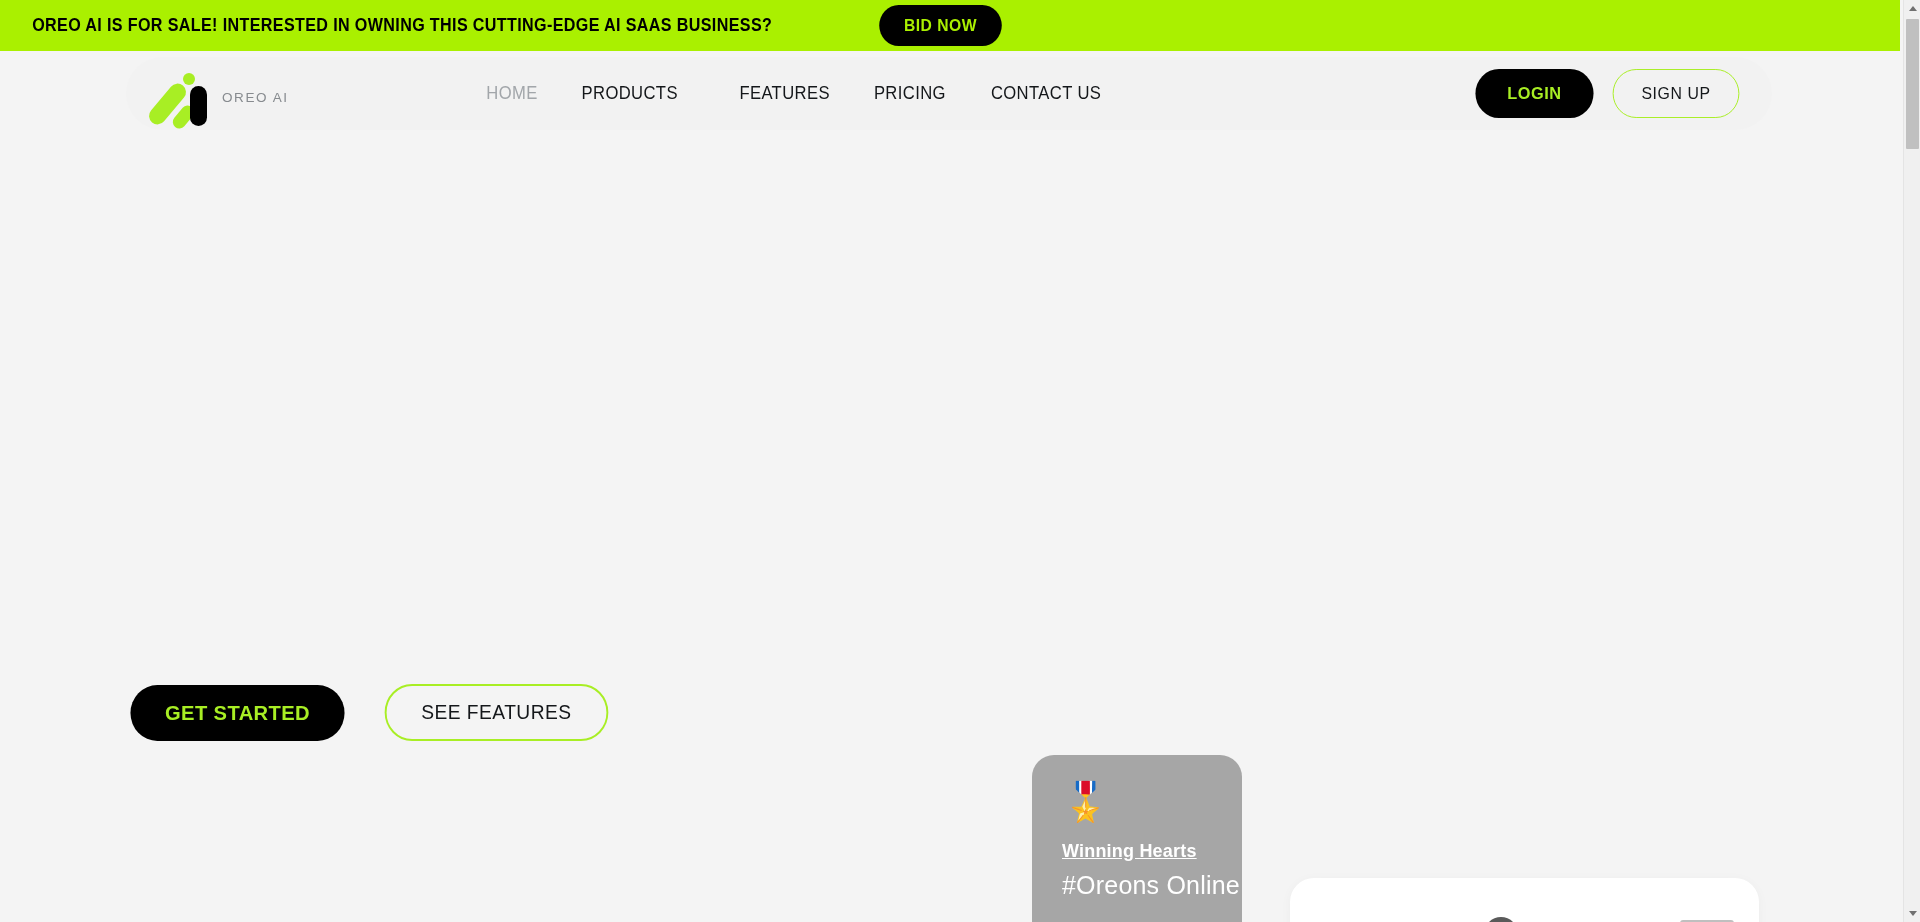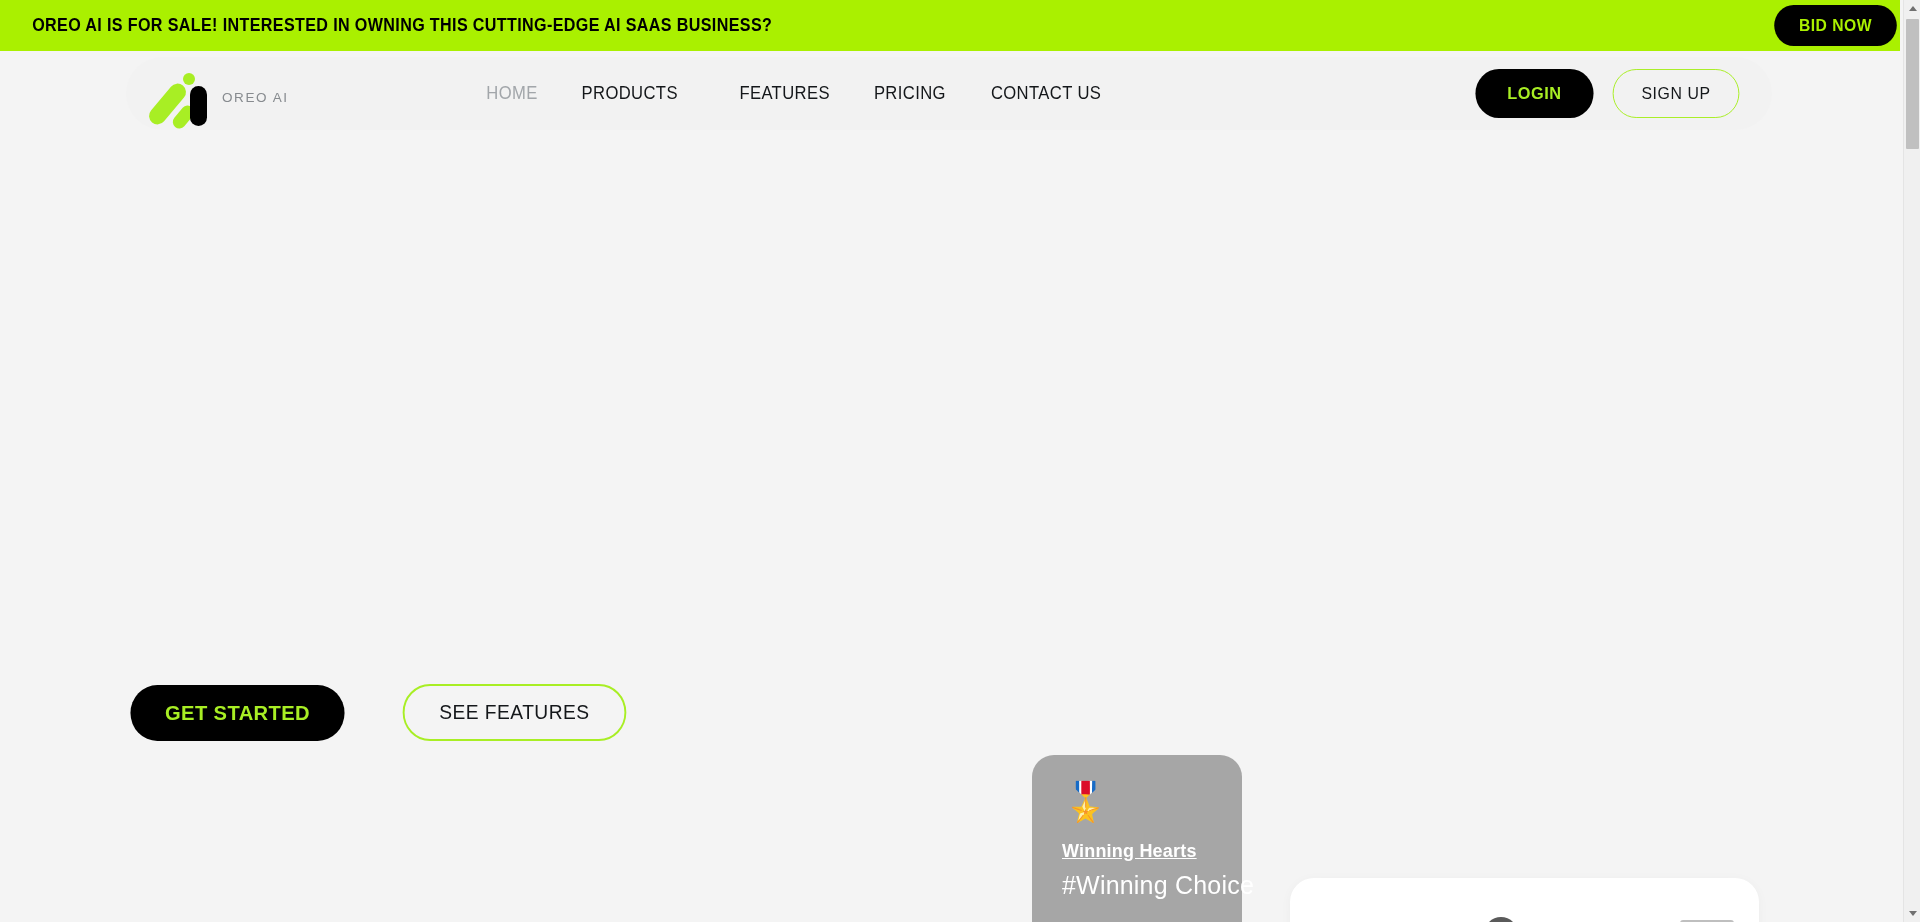--- a/index.html
+++ b/index.html
@@ -16,22 +16,22 @@
     width:1920px; height:922px;
     background:#f4f4f4;
     overflow:hidden;
   }
 
   
   .announce {
     position:absolute; top:0; left:0;
     width:1900px; height:51px;
     background:#aaf000;
-    display:flex; align-items:center; justify-content:space-between;
-    gap:119px;
+    display:flex; align-items:center; justify-content:flex-start;
+    gap:72px;
     z-index:30;
   }
   .announce-text {
     font-size:17.5px;
     font-weight:700;
     letter-spacing:0.4px;
     color:#000;
     font-family:"Liberation Sans Narrow","Liberation Sans", sans-serif;
     transform:scaleX(0.92);
     white-space:nowrap;
@@ -188,21 +188,21 @@
     transform:scaleX(0.93);
     transform-origin:left center;
     white-space:nowrap;
   }
   .hero-line2 { margin-top:6px; }
 
   .hero-ctas {
     position:absolute;
     left:126px; top:684px;
     display:flex; align-items:center;
-    gap:49px;
+    gap:31px;
     z-index:5;
   }
   .btn-get-started {
     background:#000;
     color:#a8ee24;
     border:none;
     border-radius:50px;
     height:56px;
     padding:0 36px;
     font-size:21px;
@@ -360,21 +360,21 @@
 
 
   <div class="hero-ctas">
     <button class="btn-get-started">GET STARTED</button>
     <button class="btn-see-features">SEE FEATURES</button>
   </div>
 
   <div class="card-winning">
     <span class="card-emoji">🎖️</span>
     <div class="card-title">Winning Hearts</div>
-    <div class="card-sub">#Winning Choice</div>
+    <div class="card-sub">#Oreons Online</div>
   </div>
 
   <div class="card-white">
     <span class="white-avatar"></span>
     <span class="white-bar"></span>
   </div>
 
   <div class="scrollbar">
     <div class="sb-arrow up">
         <span class="tri"></span>

